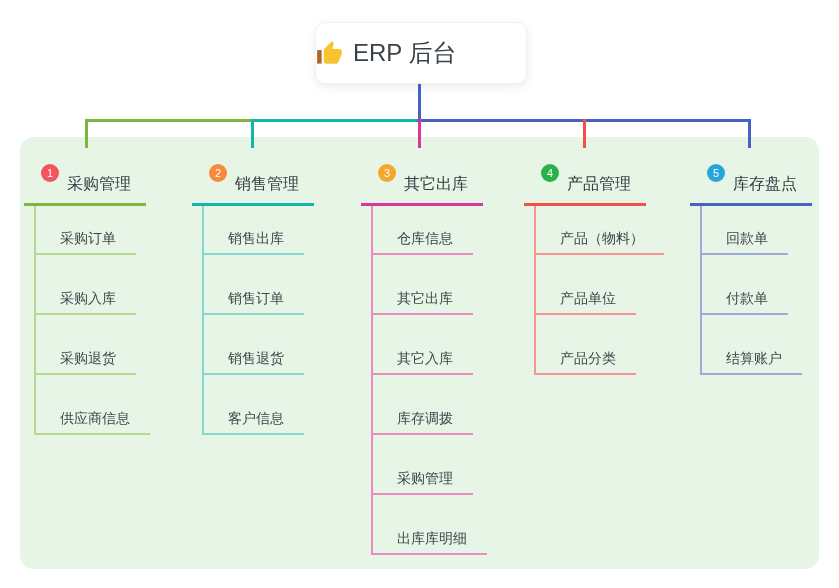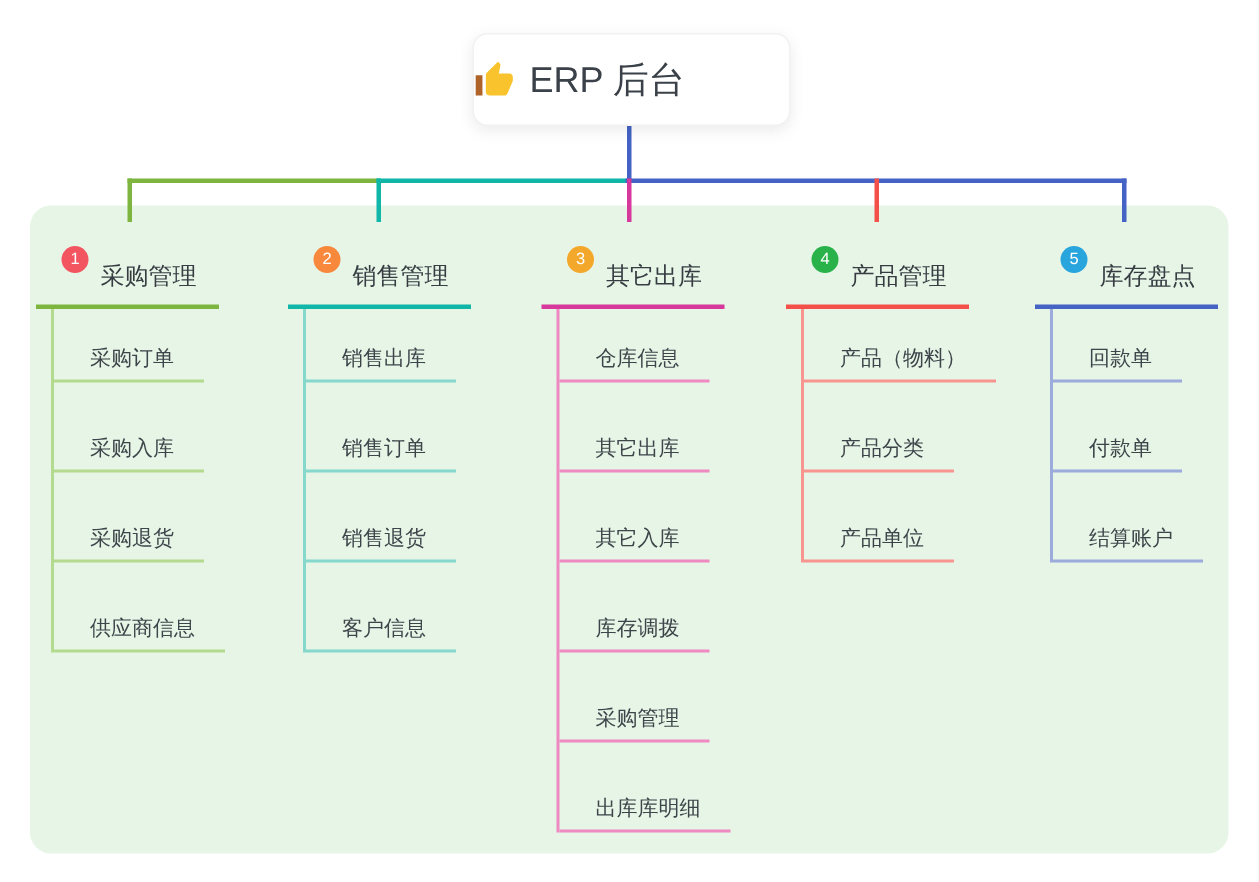--- a/index.html
+++ b/index.html
@@ -126,22 +126,22 @@
   </div>
 </div>
 
 <div class="branch branch-3" style="--line: #f35049; --child-line: #f8958f; --badge: #29b24a;">
   <div class="b-header">
     <span class="badge">4</span>
     <span class="b-label">产品管理</span>
   </div>
   <div class="children">
     <div class="child">产品（物料）</div>
+    <div class="child">产品单位</div>
     <div class="child">产品分类</div>
-    <div class="child">产品单位</div>
   </div>
 </div>
 
 <div class="branch branch-4" style="--line: #4463c5; --child-line: #9cabdc; --badge: #29a5dd;">
   <div class="b-header">
     <span class="badge">5</span>
     <span class="b-label">库存盘点</span>
   </div>
   <div class="children">
     <div class="child">回款单</div>

